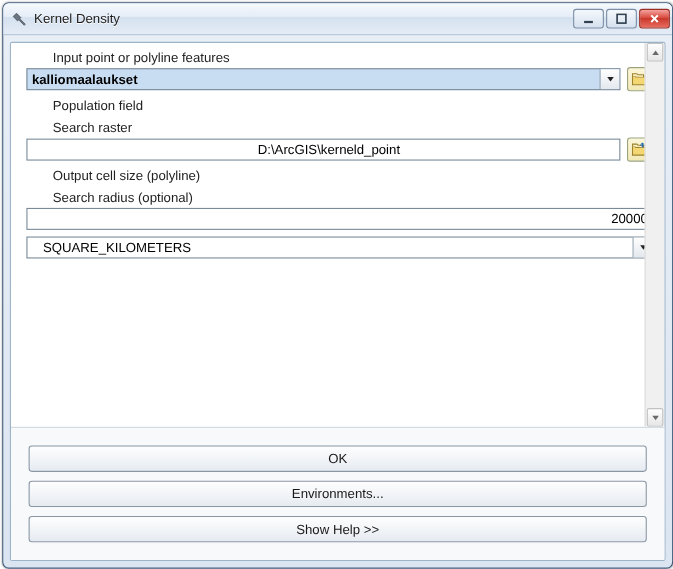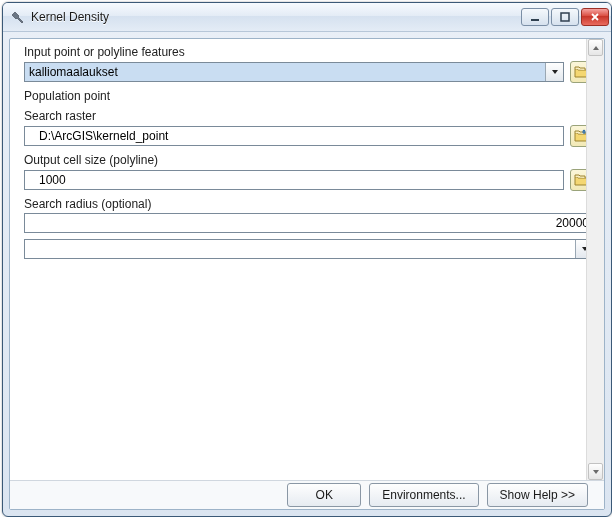--- a/index.html
+++ b/index.html
@@ -93,20 +93,21 @@
     margin:0; box-sizing:border-box;
     display:flex;align-items:center;justify-content:center;
     color:#6a6a6a;
   }
   .scroll-arrow.top{margin-bottom:auto;margin-top:0;}
   .scroll-arrow.bot{margin-top:auto;margin-bottom:0;}
   .field-group { margin-bottom: 6px; }
   .field-label {
     color:#222;
     margin-bottom:2px;
+    margin-left:24px;
   }
   .field-row {
     display:flex;
     align-items:center;
     gap:6px;
   }
   .combo, .textbox {
     height:20px;
     border:1px solid #7a8a99;
     background:#fff;
@@ -115,51 +116,52 @@
     font-family:inherit;
     font-size:12px;
     color:#000;
     flex:1;
   }
   .combo {
     position:relative;
     display:flex;align-items:center;
     padding-right:18px;
   }
-  .combo.bold-text .combo-value { font-weight:normal; }
+  .combo.bold-text .combo-value { font-weight:bold; }
   .combo.selected { background:#c9ddf2; }
   .combo.indent .combo-value { padding-left:10px; }
   .combo-arrow {
     position:absolute;
     right:0;top:0;bottom:0;
     width:17px;
     border-left:1px solid #9aa7b3;
     background:linear-gradient(to bottom,#fefefe,#e3e8ee);
     display:flex;align-items:center;justify-content:center;
     color:#3a3a3a;
   }
   .textbox { display:flex; align-items:center; }
   .textbox.right { justify-content:flex-end; }
-  .textbox.indent { padding-left:14px; }
+  .textbox.indent { padding-left:14px;justify-content:center; }
   .browse-btn {
     width:24px;height:22px;
     border:1px solid #9aa37a;
     border-radius:3px;
     background:linear-gradient(to bottom,#fbf6d9,#f2e9b6);
     display:flex;align-items:center;justify-content:center;
     box-sizing:border-box;
   }
   .browse-btn svg{display:block;}
   .button-bar {
     border-top:1px solid #d0d7df;
-    padding:2px 16px;
+    padding:16px 16px;
     display:flex;
     justify-content:flex-end;
     gap:8px;
     background:#f7f9fb;
+    flex-direction:column;
   }
   .dlg-btn {
     min-width:74px;
     height:24px;
     border:1px solid #8a97a5;
     border-radius:3px;
     background:linear-gradient(to bottom,#fefefe,#e6ebf1);
     font-family:inherit;font-size:12px;color:#1a1a1a;
     padding:0 12px;
     display:flex;align-items:center;justify-content:center;
@@ -215,21 +217,21 @@
           <div class="browse-btn">
             <svg width="16" height="14" viewBox="0 0 16 14">
               <path d="M1 4 L1 12 L13 12 L15 5 L4 5 L3 4 Z" fill="#f4d772" stroke="#9c8330"></path>
               <path d="M1 4 L1 2 L5 2 L6 3 L11 3 L11 5" fill="#f9eec0" stroke="#9c8330"></path>
             </svg>
           </div>
         </div>
       </div>
 
       <div class="field-group">
-        <div class="field-label">Population point</div>
+        <div class="field-label">Population field</div>
       </div>
 
       <div class="field-group">
         <div class="field-label">Search raster</div>
         <div class="field-row">
           <div class="textbox indent">
             <span>D:\ArcGIS\kerneld_point</span>
           </div>
           <div class="browse-btn">
             <svg width="16" height="14" viewBox="0 0 16 14">
@@ -237,45 +239,35 @@
               <path d="M1 4 L1 2 L5 2 L6 3 L11 3 L11 5" fill="#f9eec0" stroke="#9c8330"></path>
               <path d="M10 1 L10 5 M8 3 L12 3" stroke="#2a6fb0" stroke-width="1.2"></path>
               <path d="M10 0.5 L8.5 2 L11.5 2 Z" fill="#2a6fb0"></path>
             </svg>
           </div>
         </div>
       </div>
 
       <div class="field-group">
         <div class="field-label">Output cell size (polyline)</div>
-        <div class="field-row">
-          <div class="textbox indent">
-            <span>1000</span>
-          </div>
-          <div class="browse-btn">
-            <svg width="16" height="14" viewBox="0 0 16 14">
-              <path d="M1 4 L1 12 L13 12 L15 5 L4 5 L3 4 Z" fill="#f4d772" stroke="#9c8330"></path>
-              <path d="M1 4 L1 2 L5 2 L6 3 L11 3 L11 5" fill="#f9eec0" stroke="#9c8330"></path>
-            </svg>
-          </div>
-        </div>
       </div>
 
       <div class="field-group">
         <div class="field-label">Search radius (optional)</div>
         <div class="field-row">
           <div class="textbox right">
             <span>20000</span>
           </div>
         </div>
       </div>
 
       <div class="field-group">
         <div class="field-row">
           <div class="combo indent">
+            <span class="combo-value">SQUARE_KILOMETERS</span>
             <span class="combo-arrow">
               <svg width="8" height="8" viewBox="0 0 8 8">
                   <polygon points="1,2 7,2 4,6" fill="#222"></polygon>
                 </svg>
             </span>
           </div>
         </div>
       </div>
 
       <div class="scroll-track">

